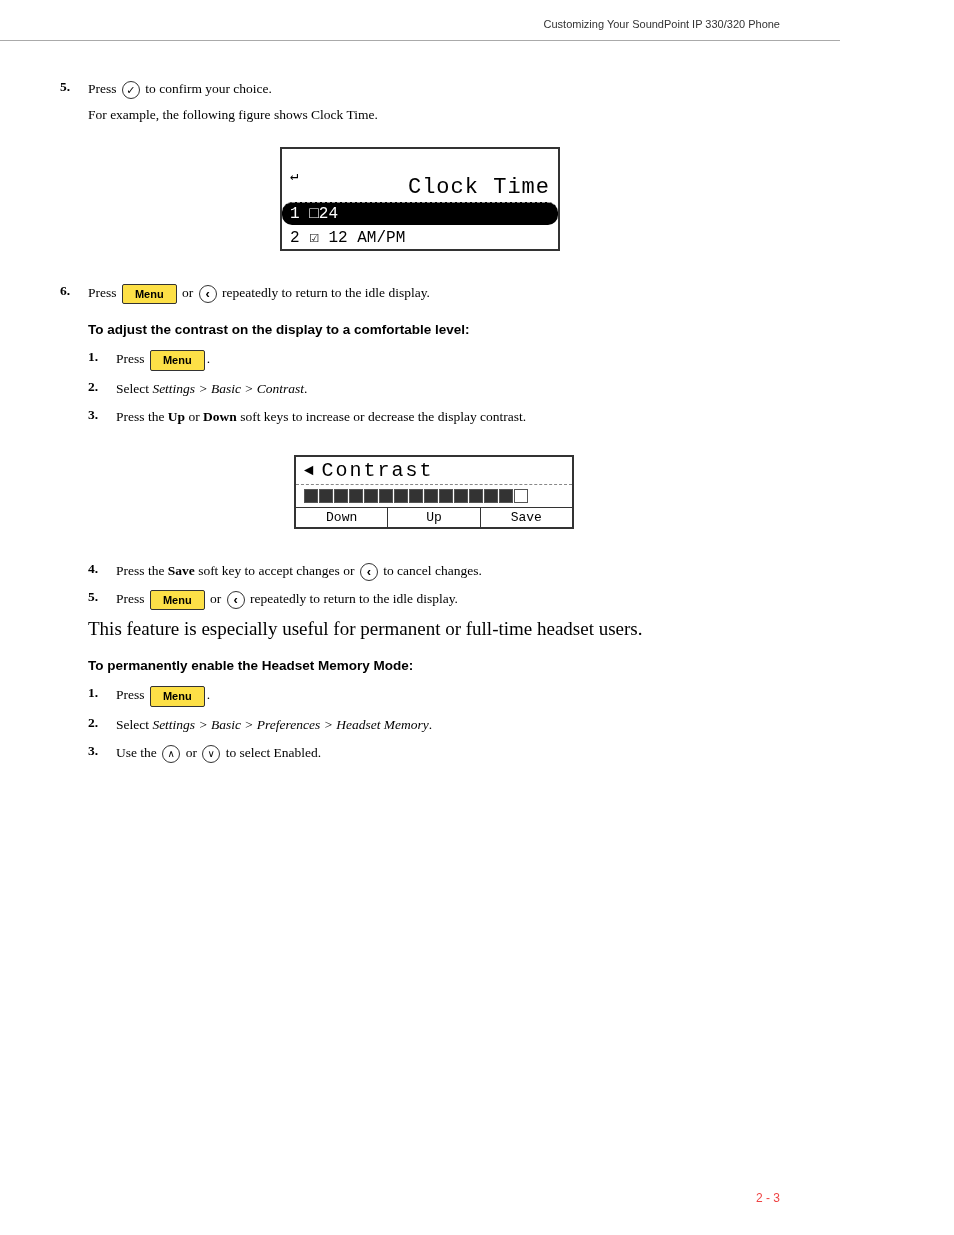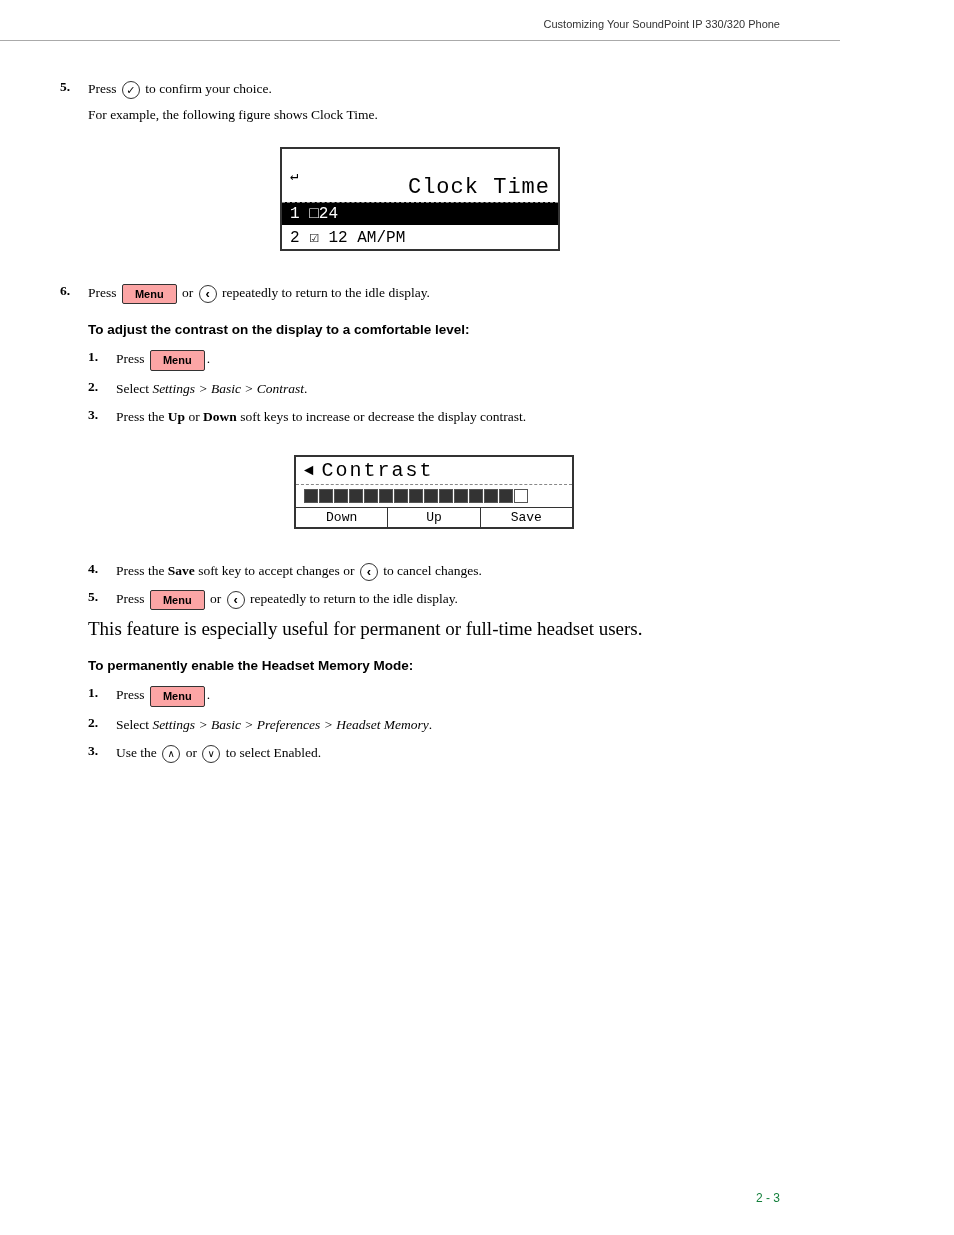--- a/index.html
+++ b/index.html
@@ -57,21 +57,21 @@
     .step-content {
       flex: 1;
       font-size: 13.5px;
       line-height: 1.5;
     }
 
     
     .menu-btn {
       display: inline-block;
       border: 1.5px solid #333;
-      background: #fca5a5;
+      background: #fde047;
       font-family: Arial, sans-serif;
       font-weight: bold;
       font-size: 11px;
       padding: 1px 12px;
       vertical-align: middle;
       margin: 0 2px;
       border-radius: 2px;
     }
 
     
@@ -131,20 +131,21 @@
       letter-spacing: 1px;
     }
     .display-row-selected {
       background: #000;
       color: #fff;
       padding: 2px 8px;
       font-family: 'Courier New', Courier, monospace;
       font-size: 16px;
       display: flex;
       align-items: center;
+      border-radius: 10px;
     }
     .display-row-normal {
       padding: 2px 8px;
       font-family: 'Courier New', Courier, monospace;
       font-size: 16px;
       display: flex;
       align-items: center;
     }
 
     
@@ -229,21 +230,21 @@
       font-weight: bold;
     }
 
     
     .page-footer {
       position: absolute;
       bottom: 30px;
       right: 60px;
       font-size: 12px;
       font-family: Arial, sans-serif;
-      color: #15803d;
+      color: #ef4444;
     }
     .arrow-left::before { content: '‹'; font-size: 13px; font-weight: bold; }
     .check-mark::before { content: '✓'; font-size: 11px; }
 
     .dashed-top {
       border-top: 1px dashed #888;
     }
 
     
     .phone-icon {

